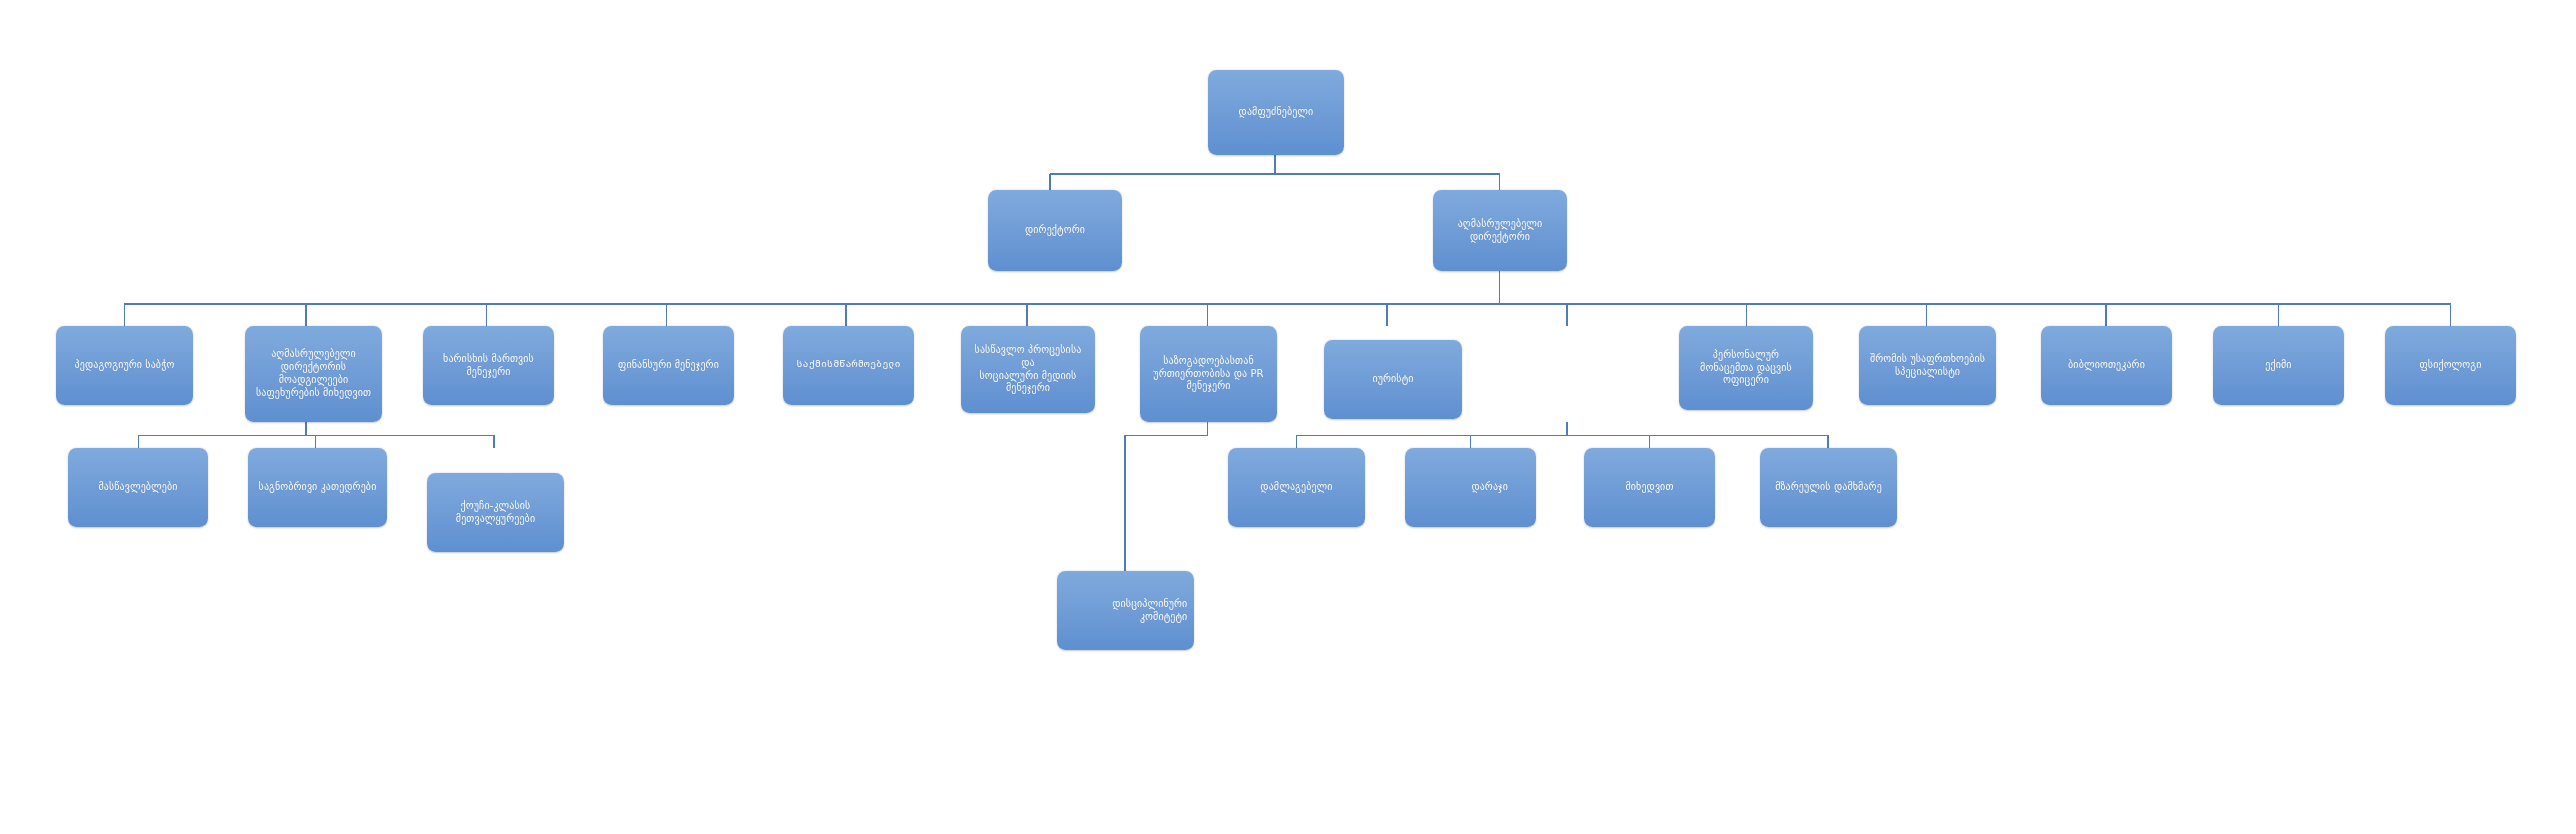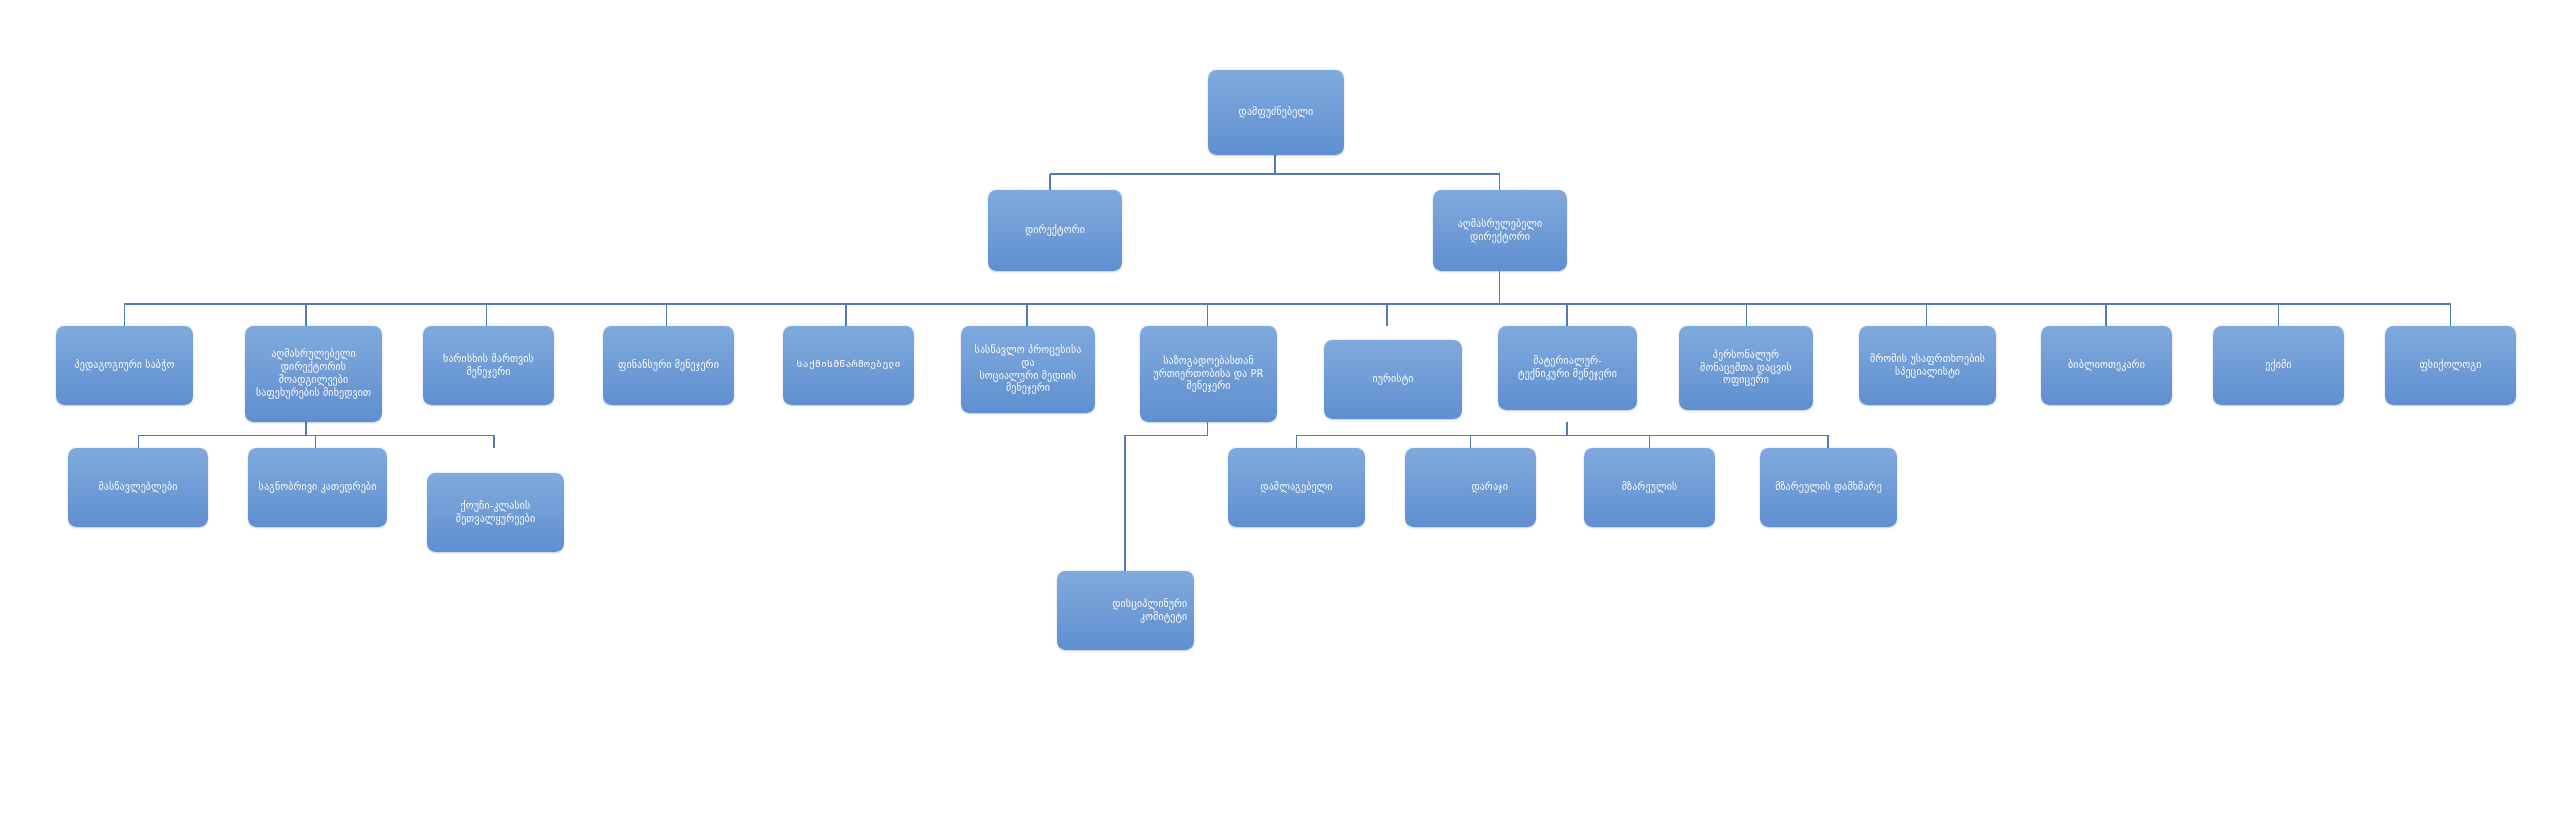--- a/index.html
+++ b/index.html
@@ -151,24 +151,20 @@
     <div class="org-node" style="left:1140px; top:326px; width:137px; height:96px;">
       <span class="node-label">საზოგადოებასთან
 ურთიერთობისა და PR
 მენეჯერი</span>
     </div>
 
     <div class="org-node" style="left:1324px; top:340px; width:138px; height:79px;">
       <span class="node-label">იურისტი</span>
     </div>
 
-    <div class="org-node" style="left:1498px; top:326px; width:139px; height:84px;">
-      <span class="node-label">მატერიალურ-
-ტექნიკური მენეჯერი</span>
-    </div>
 
     <div class="org-node" style="left:1679px; top:326px; width:134px; height:84px;">
       <span class="node-label">პერსონალურ
 მონაცემთა დაცვის
 ოფიცერი</span>
     </div>
 
     <div class="org-node" style="left:1859px; top:326px; width:137px; height:79px;">
       <span class="node-label">შრომის უსაფრთხოების
 სპეციალისტი</span>
@@ -201,21 +197,21 @@
 
     <div class="org-node" style="left:1228px; top:448px; width:137px; height:79px;">
       <span class="node-label">დამლაგებელი</span>
     </div>
 
     <div class="org-node" style="left:1405px; top:448px; width:131px; height:79px;padding-left:45px;">
       <span class="node-label">დარაჯი</span>
     </div>
 
     <div class="org-node" style="left:1584px; top:448px; width:131px; height:79px;">
-      <span class="node-label">მზარეულის</span>
+      <span class="node-label">მიხედვით</span>
     </div>
 
     <div class="org-node" style="left:1760px; top:448px; width:137px; height:79px;">
       <span class="node-label">მზარეულის დამხმარე</span>
     </div>
 
     <div class="org-node" style="left:1057px; top:571px; width:137px; height:79px;text-align:right;">
       <span class="node-label">დისციპლინური
 კომიტეტი</span>
     </div>

